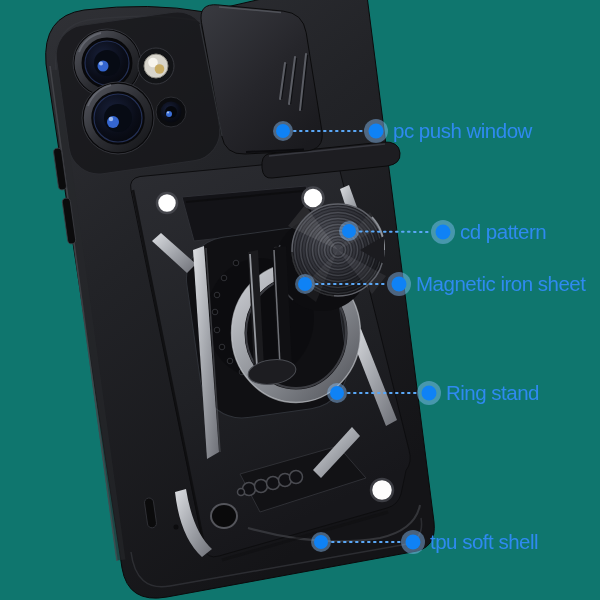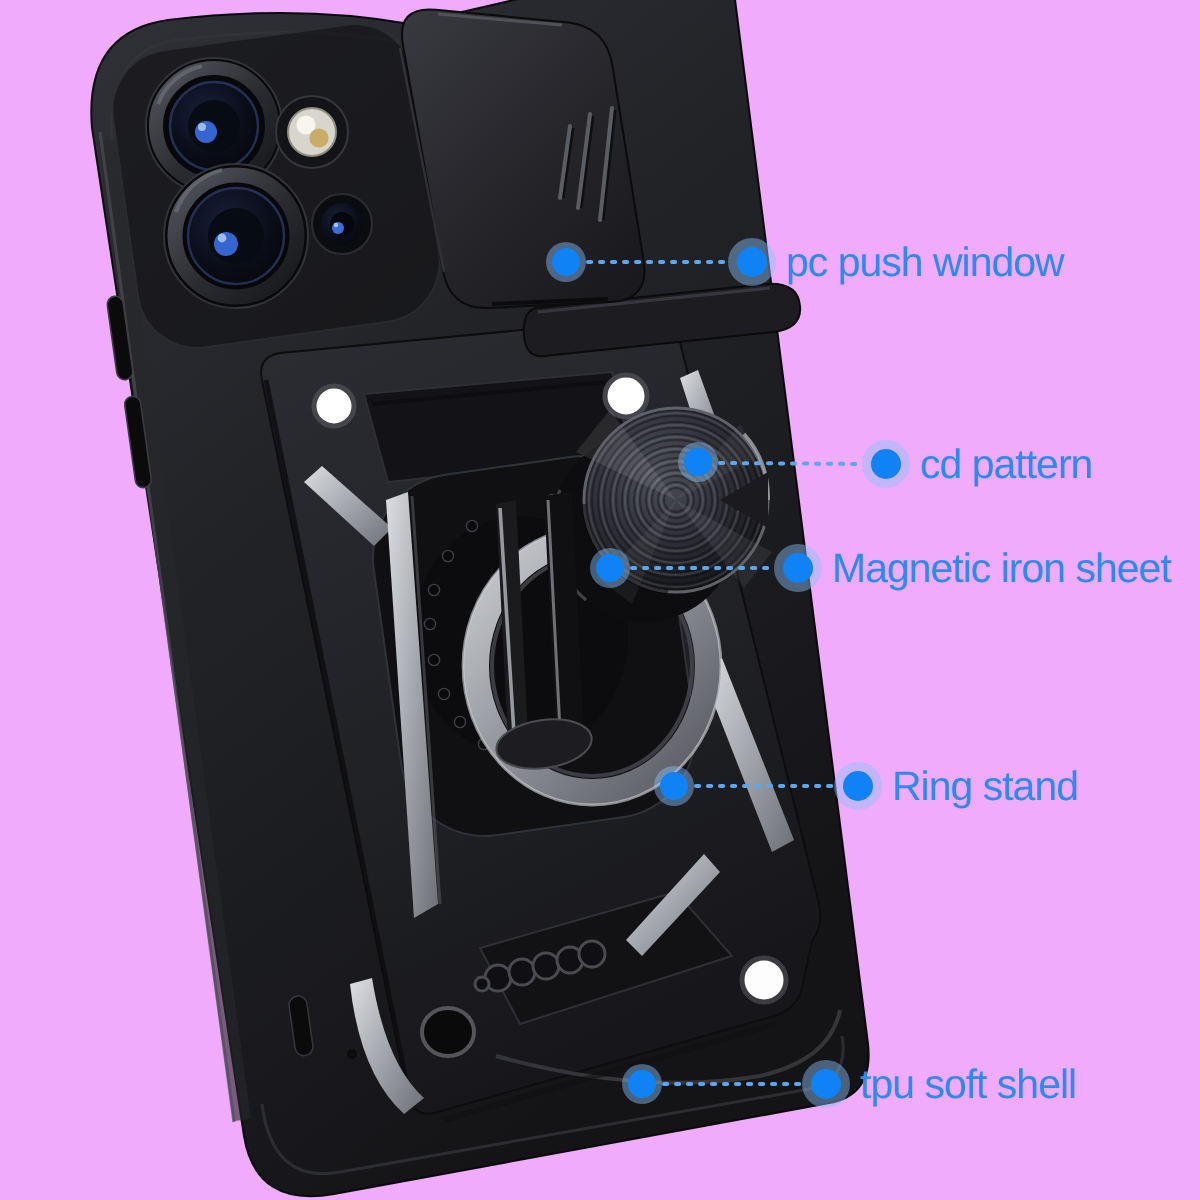--- a/index.html
+++ b/index.html
@@ -1,16 +1,16 @@
 <!DOCTYPE html>
 <html style="--label-blue: #2f8af0; --dot-blue: #0f82f5; --halo-blue: #8cc0f9; --line-blue: #5aa7f6; --case-black: #1c1c20; --accent-silver: #b9bbc1;"><head>
 <meta charset="utf-8">
 <style>
   html,body{margin:0;padding:0;background:#ffffff;}
-  .stage{width:600px;height:600px;position:relative;background:#f0abfc;overflow:hidden;}
+  .stage{width:600px;height:600px;position:relative;background:#0f766e;overflow:hidden;}
   svg{display:block;}
   .callout-label{
     fill:var(--label-blue,#2f8af0);
     font-family:"Liberation Sans", sans-serif;
     font-size:20.5px;
     letter-spacing:-0.5px;
   }
   .dot-core{fill:var(--dot-blue,#0f82f5);}
   .dot-halo{fill:var(--halo-blue,#8cc0f9);opacity:0.45;}
   .leader{stroke:var(--line-blue,#5aa7f6);stroke-width:2;stroke-dasharray:1.6 4.4;stroke-linecap:round;fill:none;}

